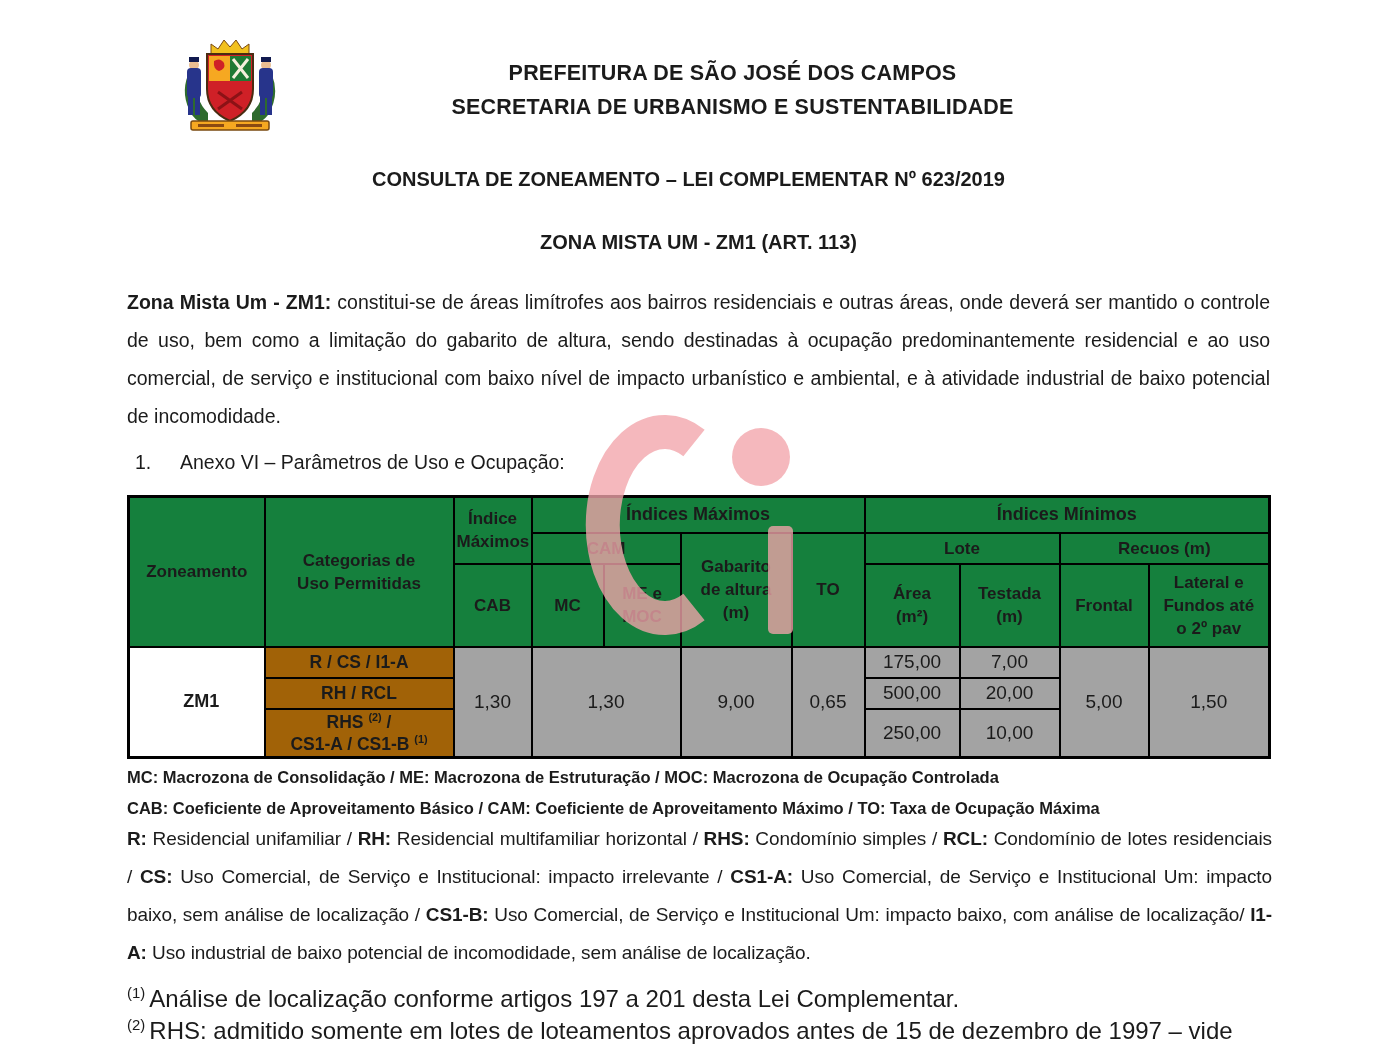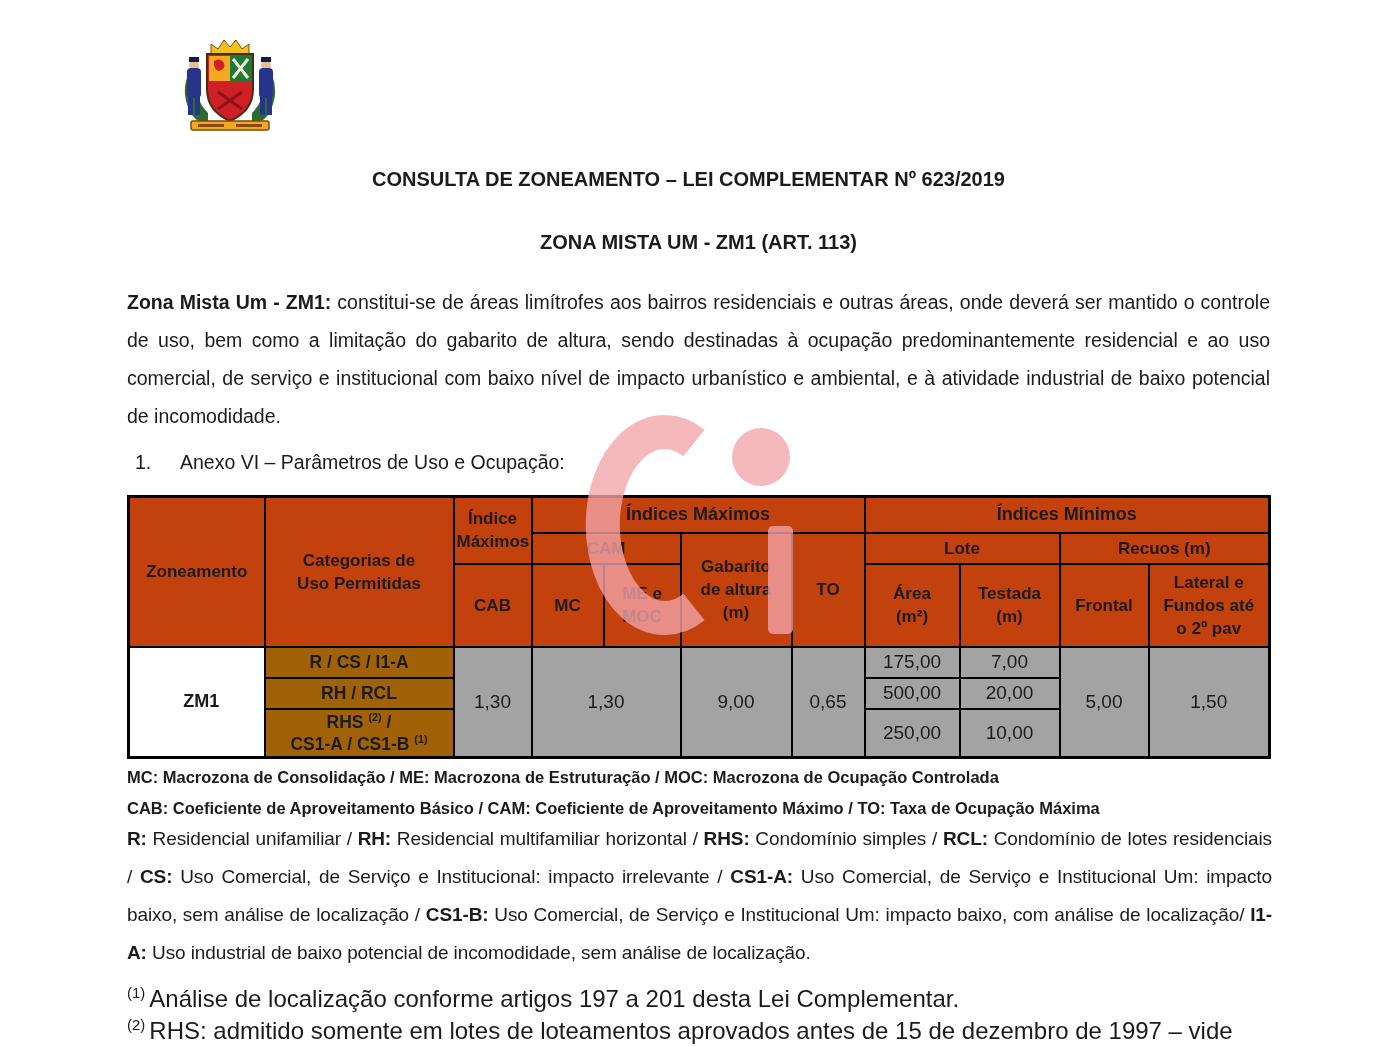--- a/index.html
+++ b/index.html
@@ -20,21 +20,21 @@
   .legend{left:127px;top:762px;width:1143px;font-size:16.5px;font-weight:700;line-height:31px;}
   .abbrev{left:127px;top:820px;width:1145px;font-size:19px;line-height:38px;text-align:justify;letter-spacing:-0.1px;}
   .fn{left:127px;width:1143px;font-size:24px;line-height:26px;}
   .fn1{top:986px;} .fn2{top:1018px;}
   sup{font-size:0.62em;line-height:0;}
   .b{font-weight:700;}
   
   .ztable{left:127px;top:495px;}
   table{border-collapse:collapse;table-layout:fixed;width:1141px;border:3px solid #000;}
   td{border:2px solid #000;text-align:center;vertical-align:middle;padding:1px 2px;overflow:hidden;}
-  td.th{background:#c2410c;font-weight:700;font-size:17px;line-height:23px;}
+  td.th{background:#15803d;font-weight:700;font-size:17px;line-height:23px;}
   td.thBig{font-size:18px;}
   td.val{font-size:19px;background:#a3a3a3;}
   td.cat{font-weight:700;font-size:17.5px;background:#a16207;line-height:22px;}
   td.zone{font-weight:700;font-size:18px;background:#fff;padding-left:11px;}
   
   .watermark{left:560px;top:403px;width:260px;height:252px;pointer-events:none;}
   
   .logo{left:178px;top:37px;width:104px;height:96px;}
 </style>
 </head>
@@ -71,20 +71,24 @@
       <rect x="52" y="19" width="21" height="25" fill="#1e7a34"></rect>
       <path d="M55,22 L70,41 M70,22 L55,41" stroke="#f5f0dc" stroke-width="3"></path>
       <path d="M40,55 L64,72 M64,55 L40,72" stroke="#8c1216" stroke-width="3"></path>
 
       <rect x="13" y="84" width="78" height="9" rx="2" fill="#f6a821" stroke="#7a4a10" stroke-width="1.5"></rect>
       <rect x="20" y="87" width="26" height="3" fill="#8a4a12"></rect>
       <rect x="58" y="87" width="26" height="3" fill="#8a4a12"></rect>
     </svg>
   </div>
 
+  <div class="abs org-header">
+    <div>PREFEITURA DE SÃO JOSÉ DOS CAMPOS</div>
+    <div>SECRETARIA DE URBANISMO E SUSTENTABILIDADE</div>
+  </div>
 
   <div class="abs doc-title">CONSULTA DE ZONEAMENTO – LEI COMPLEMENTAR Nº 623/2019</div>
   <div class="abs zone-title">ZONA MISTA UM - ZM1 (ART. 113)</div>
 
   <p class="abs intro" style="margin:0"><span class="b">Zona Mista Um - ZM1: </span><span>constitui-se de áreas limítrofes aos bairros residenciais e outras áreas, onde deverá ser mantido o controle de uso, bem como a limitação do gabarito de altura, sendo destinadas à ocupação predominantemente residencial e ao uso comercial, de serviço e institucional com baixo nível de impacto urbanístico e ambiental, e à atividade industrial de baixo potencial de incomodidade.</span></p>
 
   <div class="abs anexo">
     <span class="num">1.</span><span>Anexo VI – Parâmetros de Uso e Ocupação:</span>
   </div>
 

